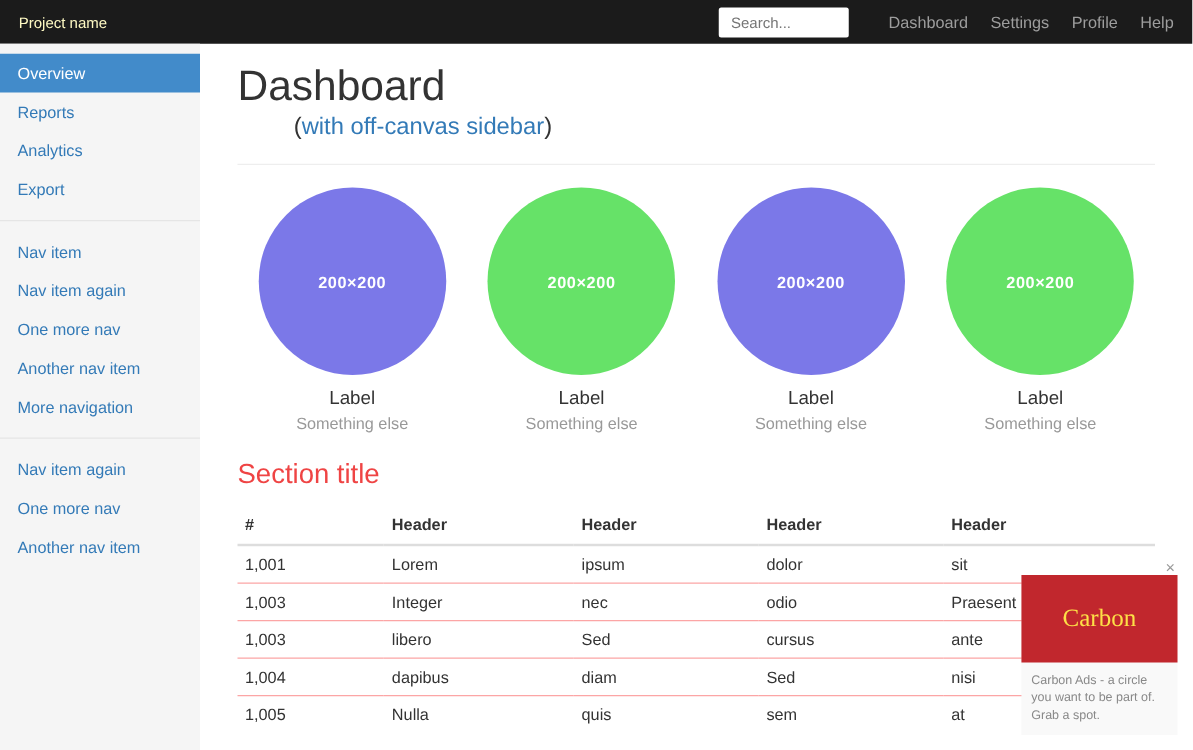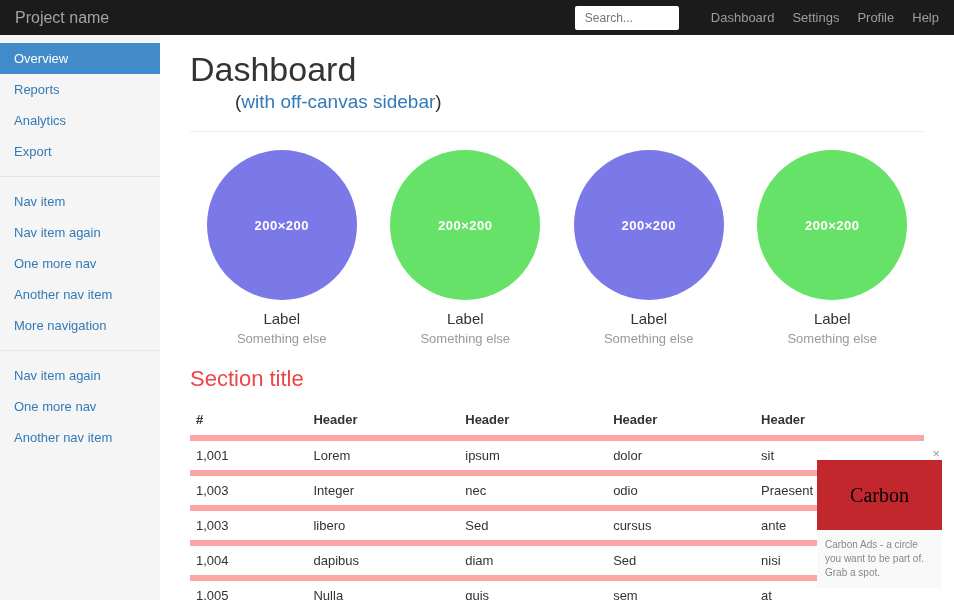--- a/index.html
+++ b/index.html
@@ -1,19 +1,19 @@
 <!DOCTYPE html>
 <html><head>
 <meta charset="utf-8">
 <style>
 * { box-sizing: border-box; margin: 0; padding: 0; }
 body { font-family: "Helvetica Neue", Helvetica, Arial, sans-serif; font-size: 14px; color: #333; background: #fff; }
 
 .navbar { background: #1b1b1b; height: 35px; display: flex; align-items: center; padding: 0 15px; }
-.navbar-brand { color: #a3a3a3; font-size: 16px; margin-right: auto; font-weight: 300; }
+.navbar-brand { color: #fef9c3; font-size: 12px; margin-right: auto; font-weight: 300; }
 .navbar-search { background: #fff; border: none; padding: 5px 10px; width: 104px; height: 24px; font-size: 12px; border-radius: 2px; margin-right: 14px; }
 .navbar-link { color: #9d9d9d; font-size: 13px; margin-left: 18px; cursor: pointer; }
 
 .layout { display: flex; min-height: calc(100vh - 35px); }
 .sidebar { width: 160px; background: #f5f5f5; padding: 8px 0; }
 .sidebar-item { display: block; padding: 8px 14px; color: #337ab7; font-size: 13px; cursor: pointer; }
 .sidebar-item.active { background: #428bca; color: #fff; }
 .sidebar-divider { height: 1px; background: #e5e5e5; margin: 9px 0; }
 
 .main { flex: 1; padding: 15px 30px; overflow: hidden; }
@@ -27,25 +27,25 @@
 .circle { width: 150px; height: 150px; border-radius: 50%; margin: 0 auto 10px; display: flex; align-items: center; justify-content: center; color: #fff; font-size: 13px; font-weight: 600; letter-spacing: 0.5px; }
 .circle.purple { background: #7b78e8; }
 .circle.green { background: #66e268; }
 .circle-label { font-size: 15px; color: #333; margin-bottom: 4px; }
 .circle-sublabel { font-size: 13px; color: #999; }
 
 .section-title { font-size: 22px; font-weight: 400; margin-bottom: 12px; color: #ef4444; }
 
 table { width: 100%; border-collapse: collapse; font-size: 13px; }
 th { text-align: left; padding: 8px 6px; font-weight: 700; font-size: 13px; border-bottom: 2px solid #ddd; }
-td { padding: 7px 6px; border-top: 6px solid #fca5a5; color: #333; }
+td { padding: 7px 6px; border-top: 1px solid #fca5a5; color: #333; }
 
 .ad { position: fixed; right: 12px; bottom: 12px; width: 125px; background: #f9f9f9; padding: 0; font-size: 10px; color: #888; }
 .ad-close { position: absolute; top: -14px; right: 2px; color: #999; cursor: pointer; font-size: 13px; }
-.ad-img { background: #c1272d; color: #000000; height: 70px; display: flex; align-items: center; justify-content: center; font-size: 20px; font-weight: 400; font-family: Georgia, serif; }
+.ad-img { background: #c1272d; color: #fde047; height: 70px; display: flex; align-items: center; justify-content: center; font-size: 20px; font-weight: 400; font-family: Georgia, serif; }
 .ad-text { padding: 8px; line-height: 1.4; }
 </style>
 </head>
 <body>
 
 <div class="navbar">
   <div class="navbar-brand">Project name</div>
   <input class="navbar-search" placeholder="Search..." style="">
   <span class="navbar-link">Dashboard</span>
   <span class="navbar-link">Settings</span>

